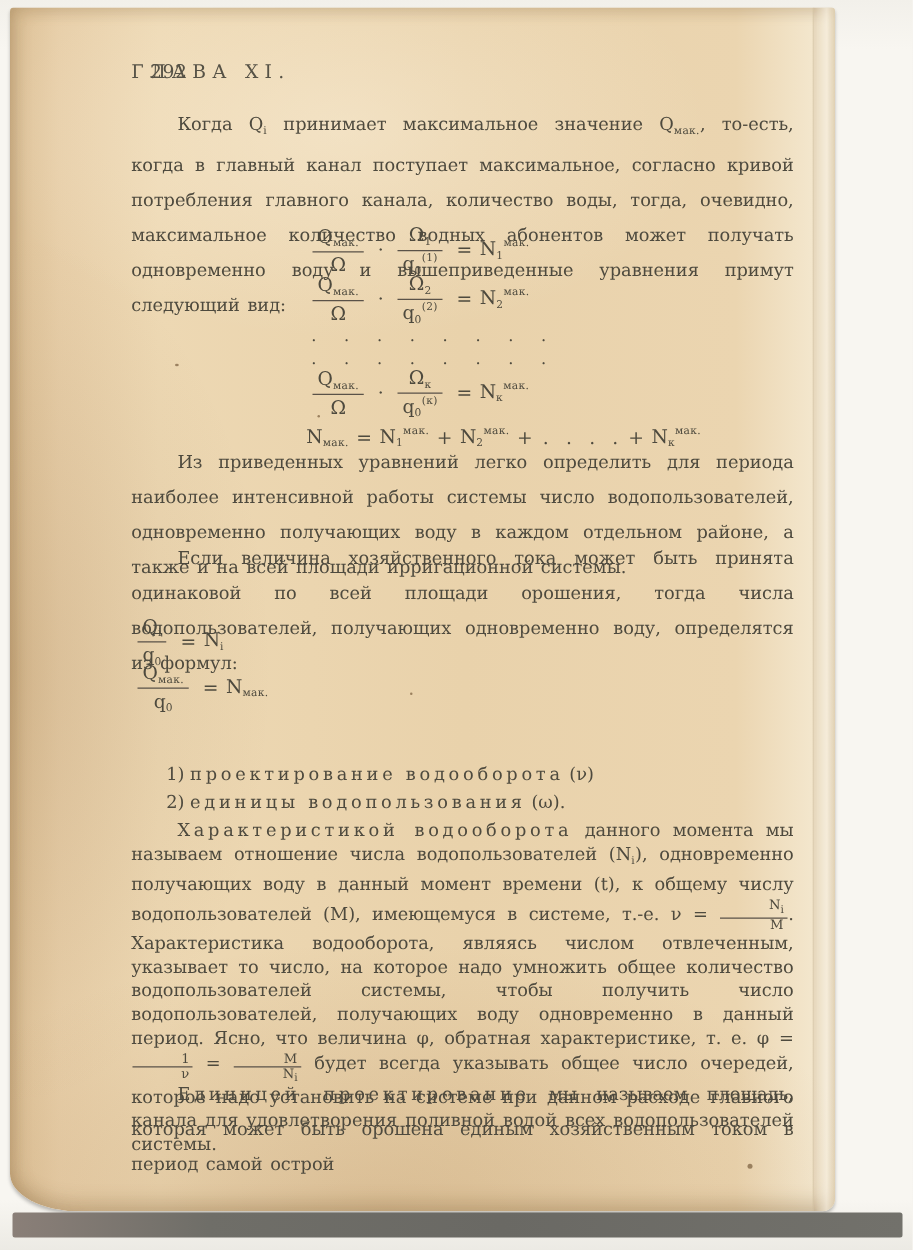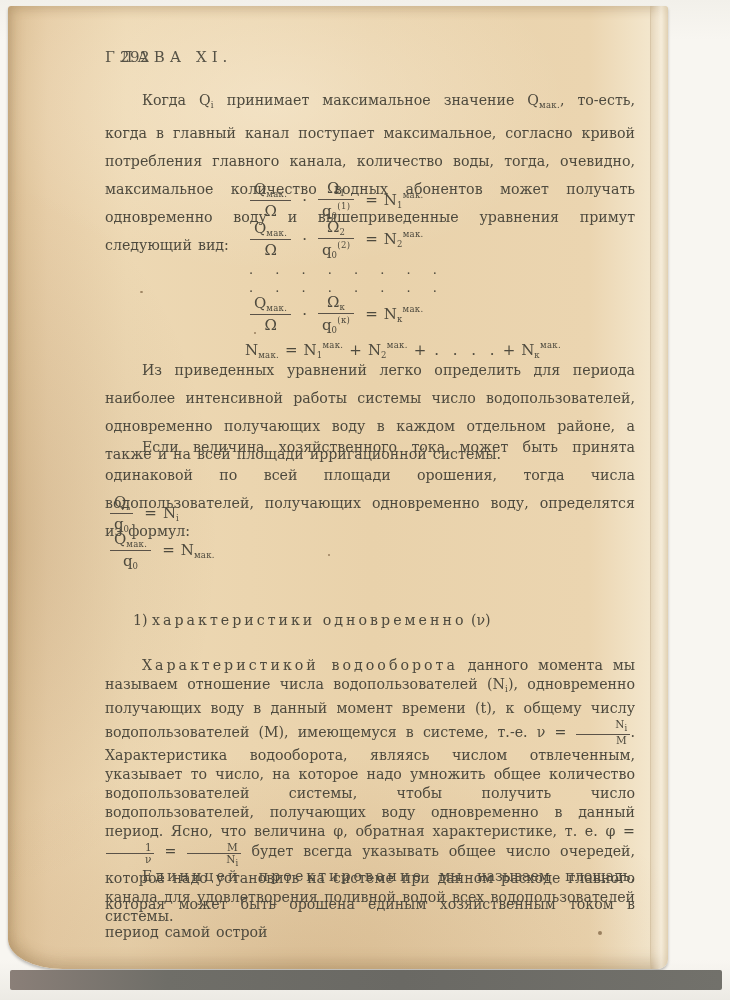--- a/index.html
+++ b/index.html
@@ -193,21 +193,22 @@
         <span class="frac">
             <span class="num"><span>Q</span><sub>мак.</sub></span>
             <span class="den"><span>q</span><sub>0</sub></span>
           </span>
         <span class="op">=</span>
         <span><span>N</span><sub>мак.</sub></span>
       </div>
     </div>
 
 
-    <div class="list-item" style="top:606px;"><span>1) </span><span class="spaced">характеристики одновременно</span><span> (ν)</span></div>
+    <div class="list-item" style="top:606px;"><span>1) </span><span class="spaced">проектирование водооборота</span><span> (ν)</span></div>
+    <div class="list-item" style="top:628px;"><span>2) </span><span class="spaced">единицы водопользования</span><span> (ω).</span></div>
 
     <p class="para" style="top:650px; line-height:19.2px;"><span class="spaced">Характеристикой водооборота</span><span> данного момента мы называем отношение числа водопользователей (N</span><sub>i</sub><span>), одновременно получающих воду в данный момент времени (t), к общему числу водопользователей (М), имеющемуся в системе, т.-е. </span><span><span>ν</span> <span>=</span> <span class="ifrac"><span class="num"><span>N</span><sub>i</sub></span><span class="den">M</span></span></span><span>. Характеристика водооборота, являясь числом отвлеченным, указывает то число, на которое надо умножить общее количество водопользователей системы, чтобы получить число водопользователей, получающих воду одновременно в данный период. Ясно, что величина φ, обратная характеристике, т. е. </span><span><span>φ</span> <span>=</span> <span class="ifrac"><span class="num">1</span><span class="den">ν</span></span> <span>=</span> <span class="ifrac"><span class="num">M</span><span class="den"><span>N</span><sub>i</sub></span></span></span><span> будет всегда указывать общее число очередей, которое надо установить на системе при данном расходе главного канала для удовлетворения поливной водой всех водопользователей системы.</span></p>
 
     <p class="para" style="top:856px;"><span class="spaced">Единицей проектирование</span><span> мы называем площадь, которая может быть орошена единым хозяйственным током в период самой острой</span></p>
 
     <span class="speckle" style="left:132px; top:285px; width:3px; height:2px;"></span>
     <span class="speckle" style="left:246px; top:326px; width:2px; height:2px;"></span>
     <span class="speckle" style="left:590px; top:925px; width:4px; height:4px;"></span>
     <span class="speckle" style="left:320px; top:548px; width:2px; height:2px;"></span>
 

